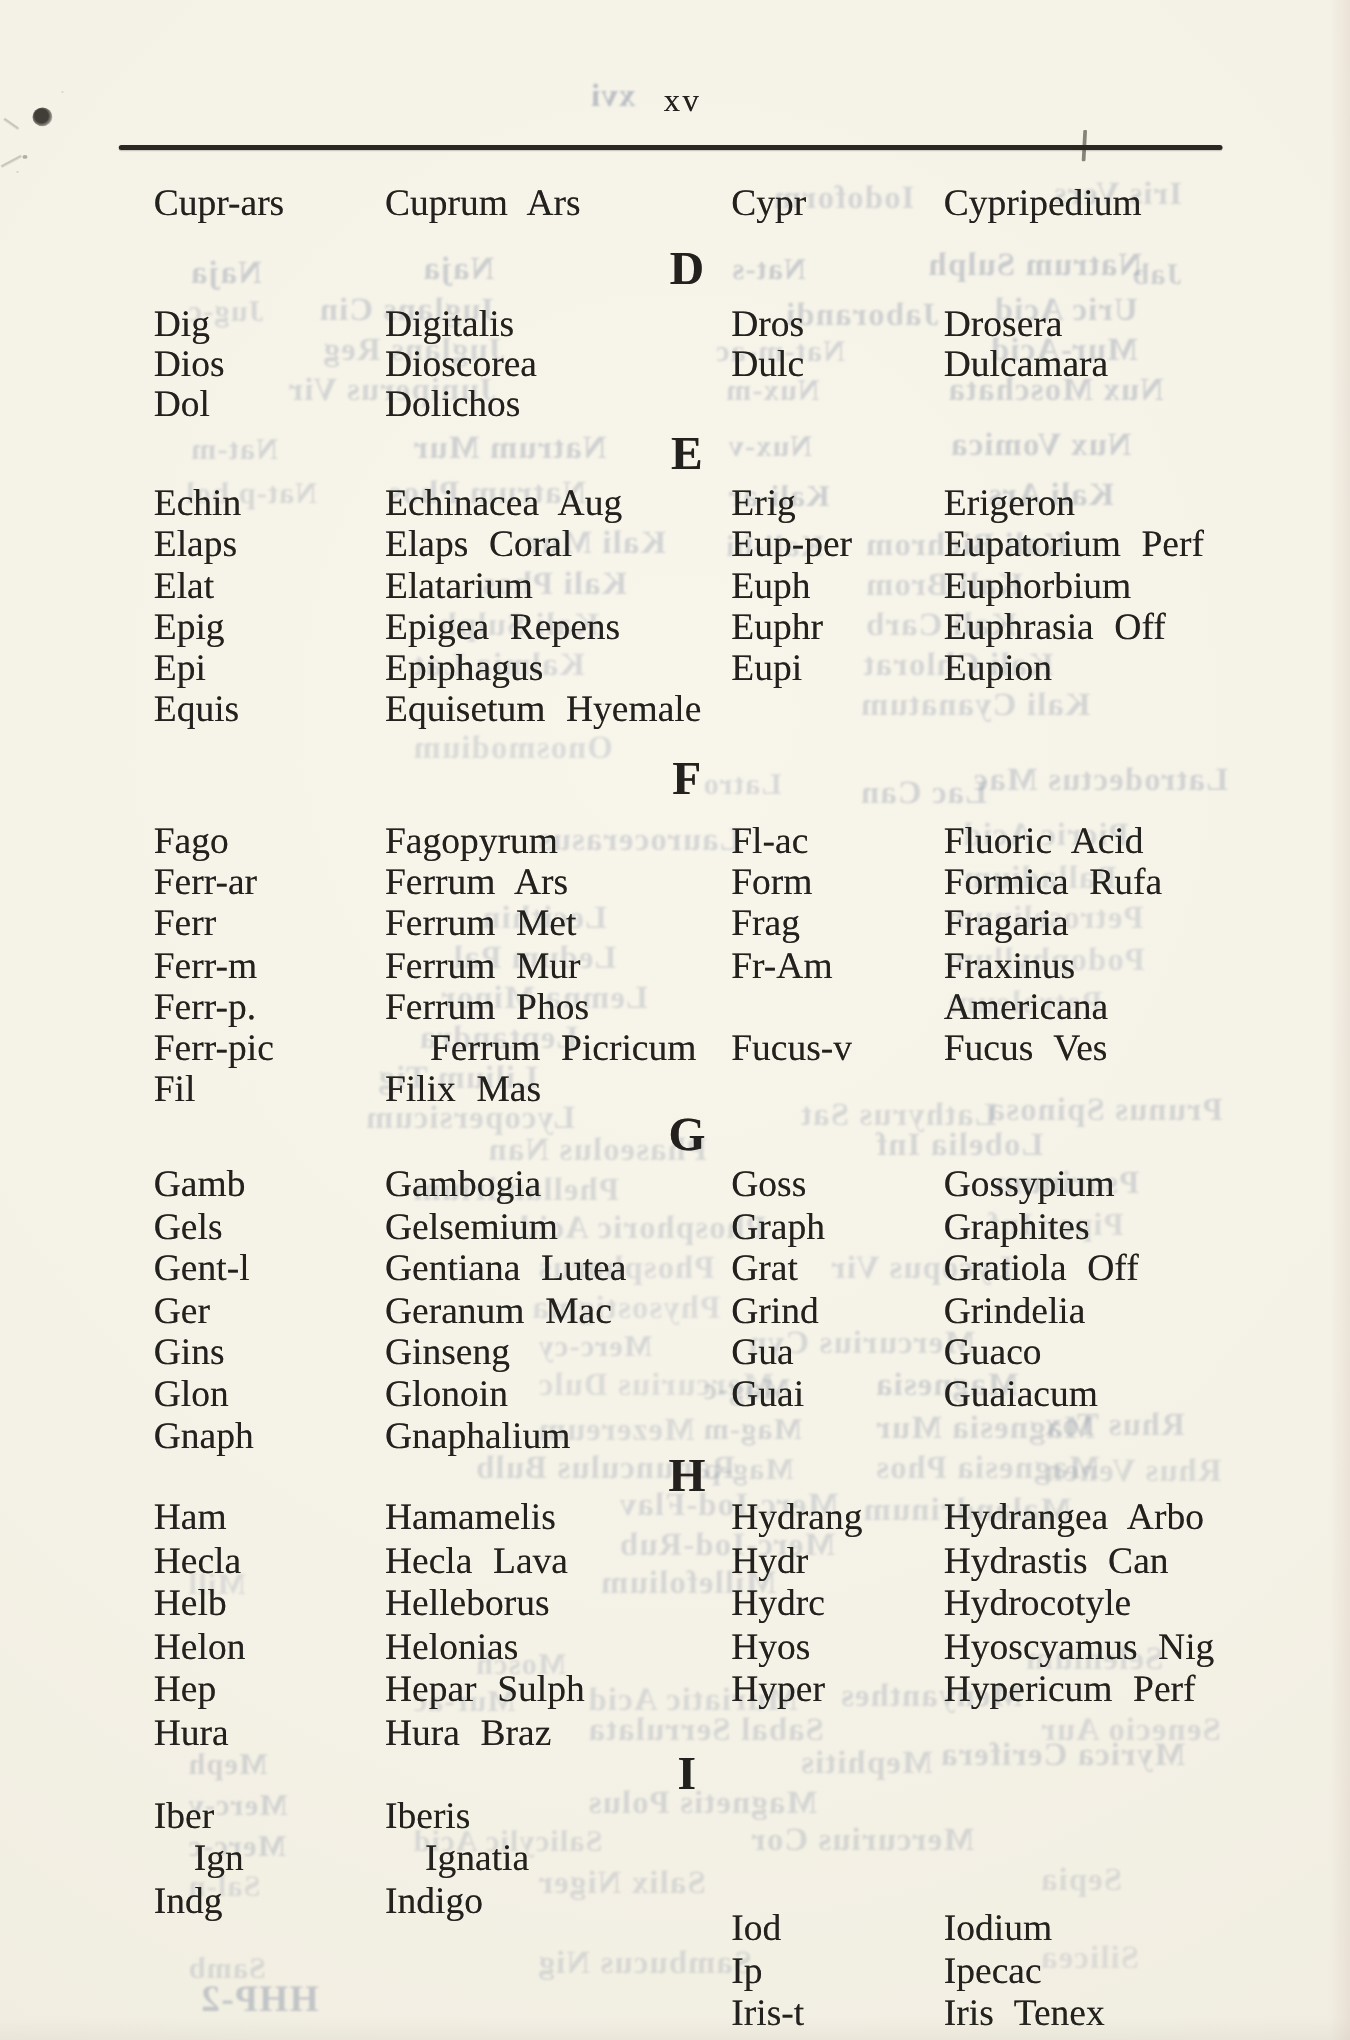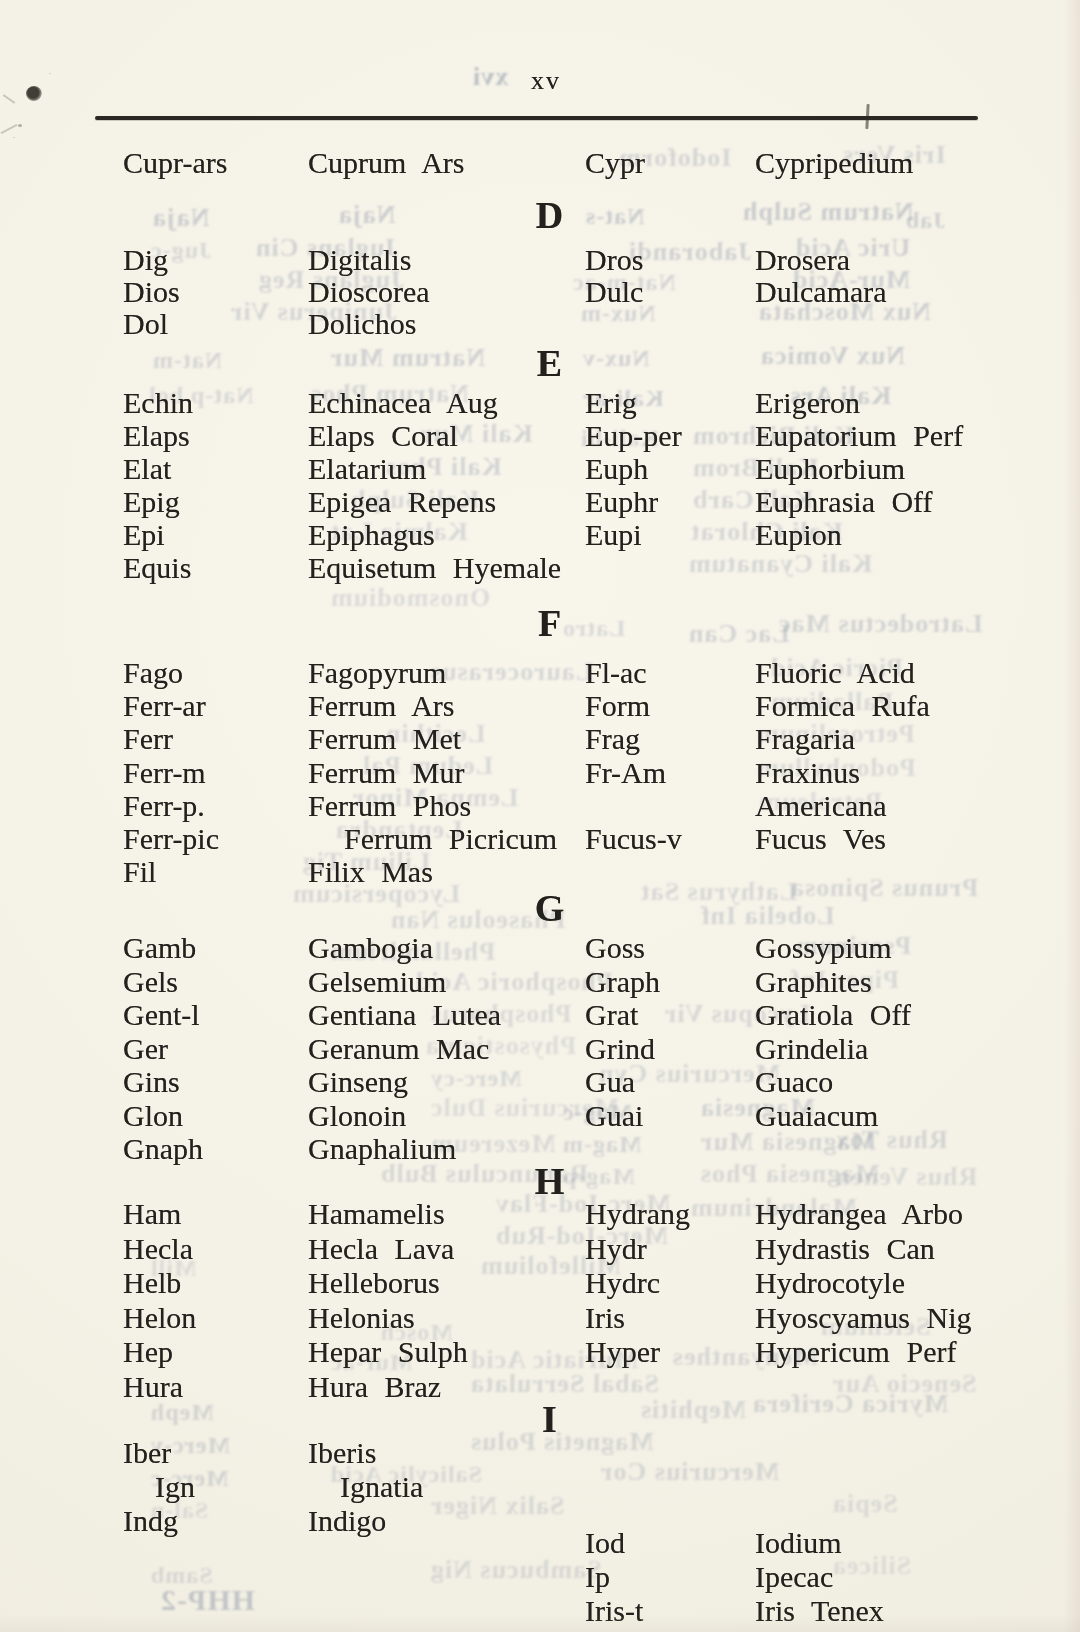--- a/index.html
+++ b/index.html
@@ -385,21 +385,21 @@
         </div>
         <div class="row" style="height: 34.5px;">
           <span class="abbr" style="width: 170px;">Hydr</span>
           <span class="name">Hydrastis Can</span>
         </div>
         <div class="row" style="height: 34.5px;">
           <span class="abbr" style="width: 170px;">Hydrc</span>
           <span class="name">Hydrocotyle</span>
         </div>
         <div class="row" style="height: 34.5px;">
-          <span class="abbr" style="width: 170px;">Iris</span>
+          <span class="abbr" style="width: 170px;">Hyos</span>
           <span class="name">Hyoscyamus Nig</span>
         </div>
         <div class="row" style="height: 34.5px;">
           <span class="abbr" style="width: 170px;">Hyper</span>
           <span class="name">Hypericum Perf</span>
         </div>
       </div>
       <div class="section-letter" style="top: 1400px;">I</div>
       <div class="col" style="left: 123px; top: 1436px;">
         <div class="row" style="height: 34px;">

